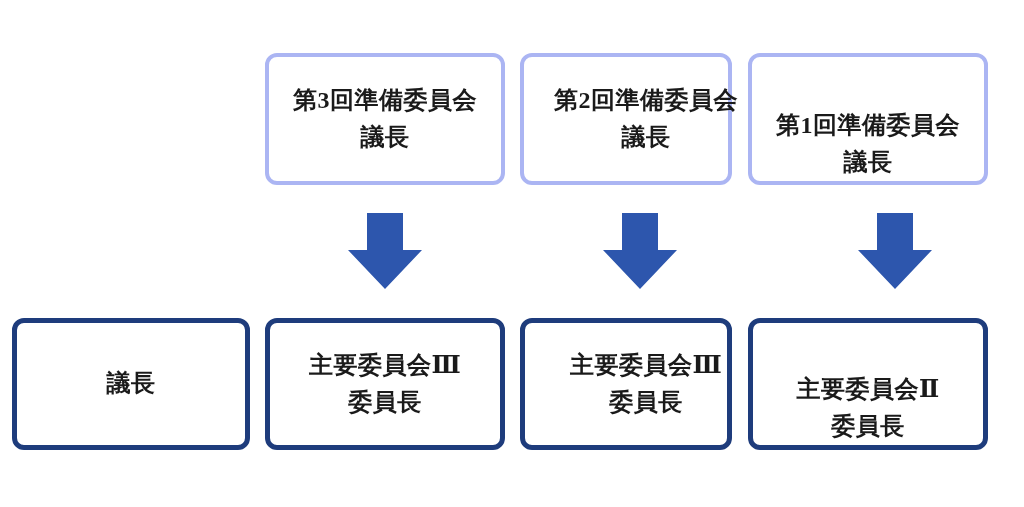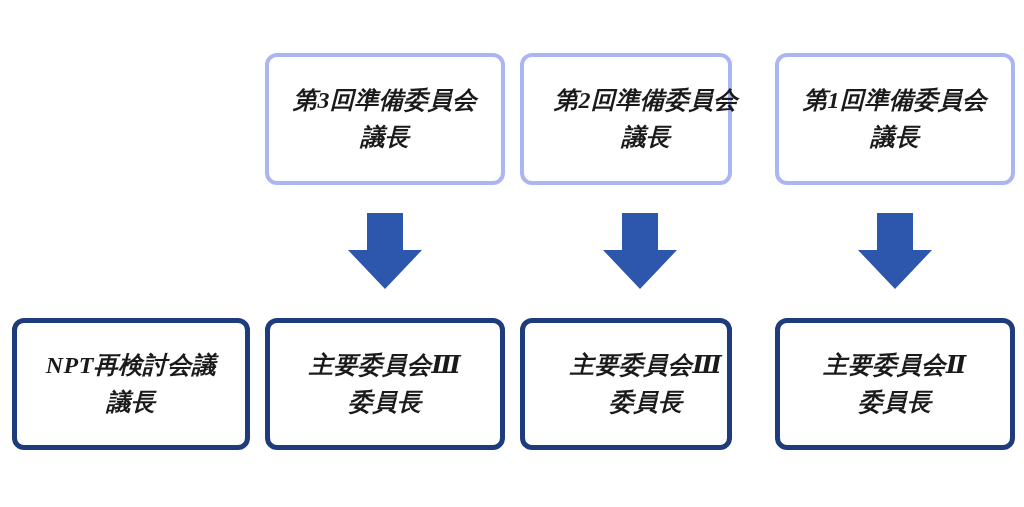--- a/index.html
+++ b/index.html
@@ -19,21 +19,20 @@
     position: absolute;
     box-sizing: border-box;
     height: 132px;
     border-radius: 12px;
     background: #ffffff;
     display: flex;
     flex-direction: column;
     align-items: center;
     justify-content: center;
     text-align: center;
-    font-style: italic;
   }
   .node .line {
     display: block;
     font-weight: 700;
     font-size: 24px;
     line-height: 1.55;
     color: var(--text, #1a1a1a);
     letter-spacing: 0.5px;
     white-space: nowrap;
   }
@@ -41,21 +40,21 @@
     top: 53px;
     border: 4px solid var(--light-border, #abb5f3);
   }
   .node.bottom {
     top: 318px;
     border: 5px solid var(--dark-border, #1e3c7c);
   }
   .pos-col0 { left: 12px;  width: 238px; }
   .pos-col1 { left: 265px; width: 240px; }
   .pos-col2 { left: 520px; width: 212px; padding-left: 40px; }
-  .pos-col3 { left: 775px; width: 240px; }
+  .pos-col3 { left: 748px; width: 240px; justify-content: flex-end; }
 
   .arrow {
     position: absolute;
     top: 212px;
     width: 78px;
     height: 78px;
     color: var(--arrow, #2d56ad);
     display: block;
   }
   .arrow-col1 { left: 346px; }
@@ -91,21 +90,20 @@
       <path fill="currentColor" d="M21 1 h36 v37 h19 L39 77 L2 38 h19 Z"></path>
     </svg>
   </span>
   <span class="arrow arrow-col3">
     <svg viewBox="0 0 78 78" xmlns="http://www.w3.org/2000/svg">
       <path fill="currentColor" d="M21 1 h36 v37 h19 L39 77 L2 38 h19 Z"></path>
     </svg>
   </span>
 
   <div class="node bottom pos-col0">
-    <span class="line">NPT再検討会議</span>
     <span class="line">議長</span>
   </div>
   <div class="node bottom pos-col1">
     <span class="line">主要委員会Ⅲ</span>
     <span class="line">委員長</span>
   </div>
   <div class="node bottom pos-col2">
     <span class="line">主要委員会Ⅲ</span>
     <span class="line">委員長</span>
   </div>

